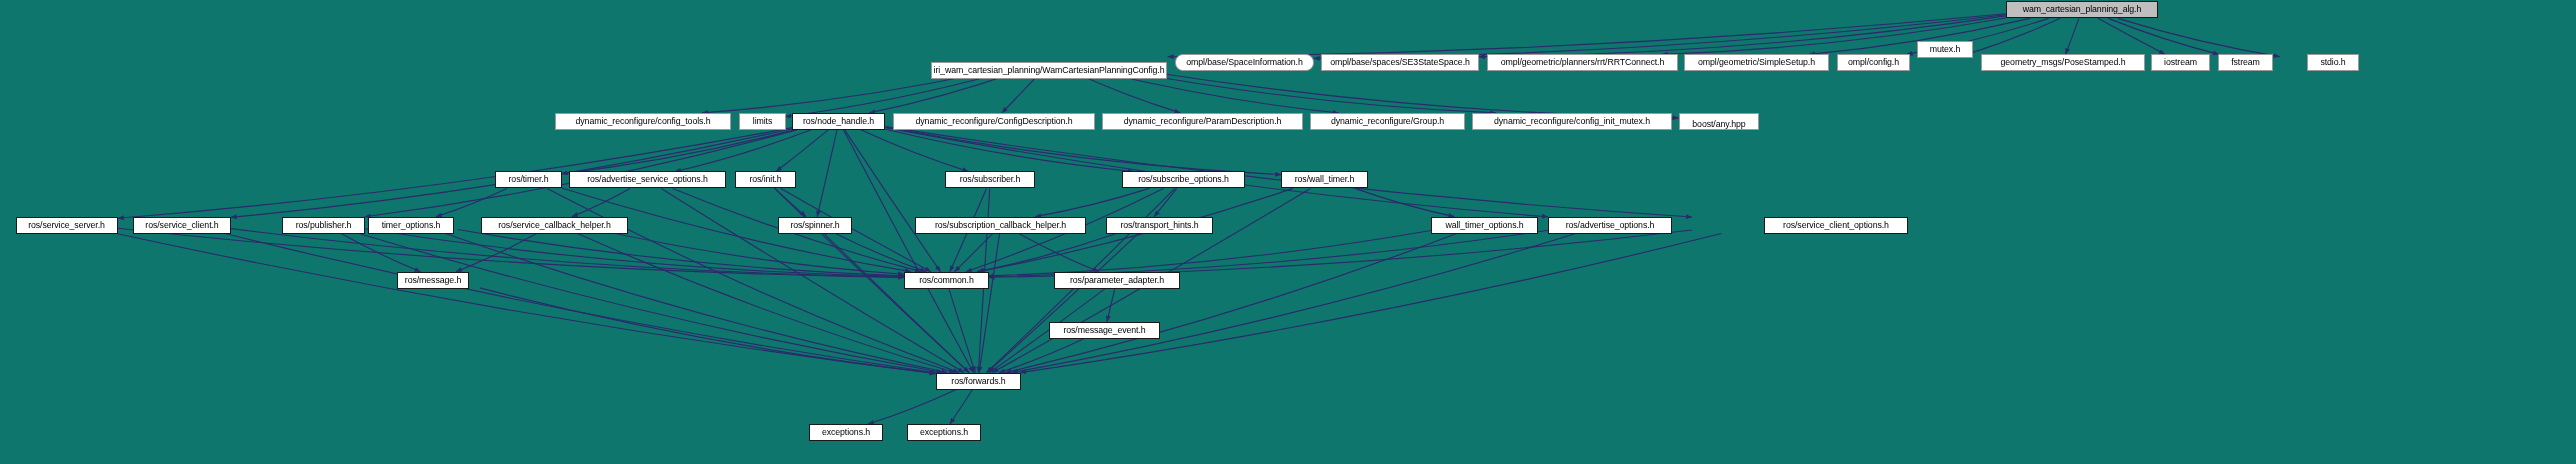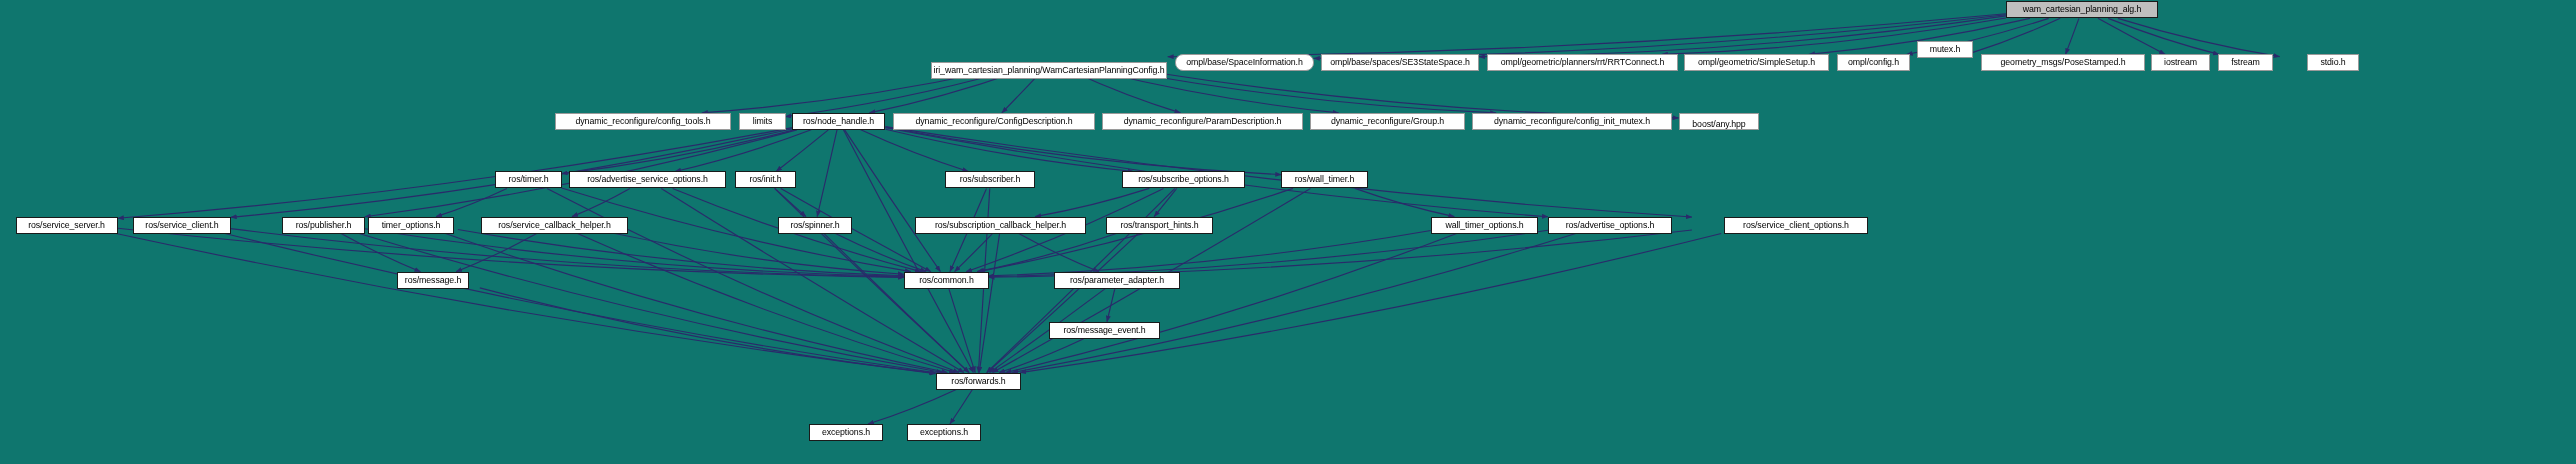--- a/index.html
+++ b/index.html
@@ -246,21 +246,21 @@
     </div>
     <div class="graph-node strong" style="left: 1094px; top: 217px; width: 107px; margin-left: 12px;">
       <span class="node-label">ros/transport_hints.h</span>
     </div>
     <div class="graph-node strong" style="left: 1431px; top: 217px; width: 107px;">
       <span class="node-label">wall_timer_options.h</span>
     </div>
     <div class="graph-node strong" style="left: 1548px; top: 217px; width: 124px;">
       <span class="node-label">ros/advertise_options.h</span>
     </div>
-    <div class="graph-node strong" style="left: 1724px; top: 217px; width: 144px;">
+    <div class="graph-node strong" style="left: 1764px; top: 217px; width: 144px;">
       <span class="node-label">ros/service_client_options.h</span>
     </div>
     <div class="graph-node strong" style="left: 397px; top: 272px; width: 72px;">
       <span class="node-label">ros/message.h</span>
     </div>
     <div class="graph-node strong" style="left: 904px; top: 272px; width: 85px;">
       <span class="node-label">ros/common.h</span>
     </div>
     <div class="graph-node strong" style="left: 1054px; top: 272px; width: 126px;">
       <span class="node-label">ros/parameter_adapter.h</span>

